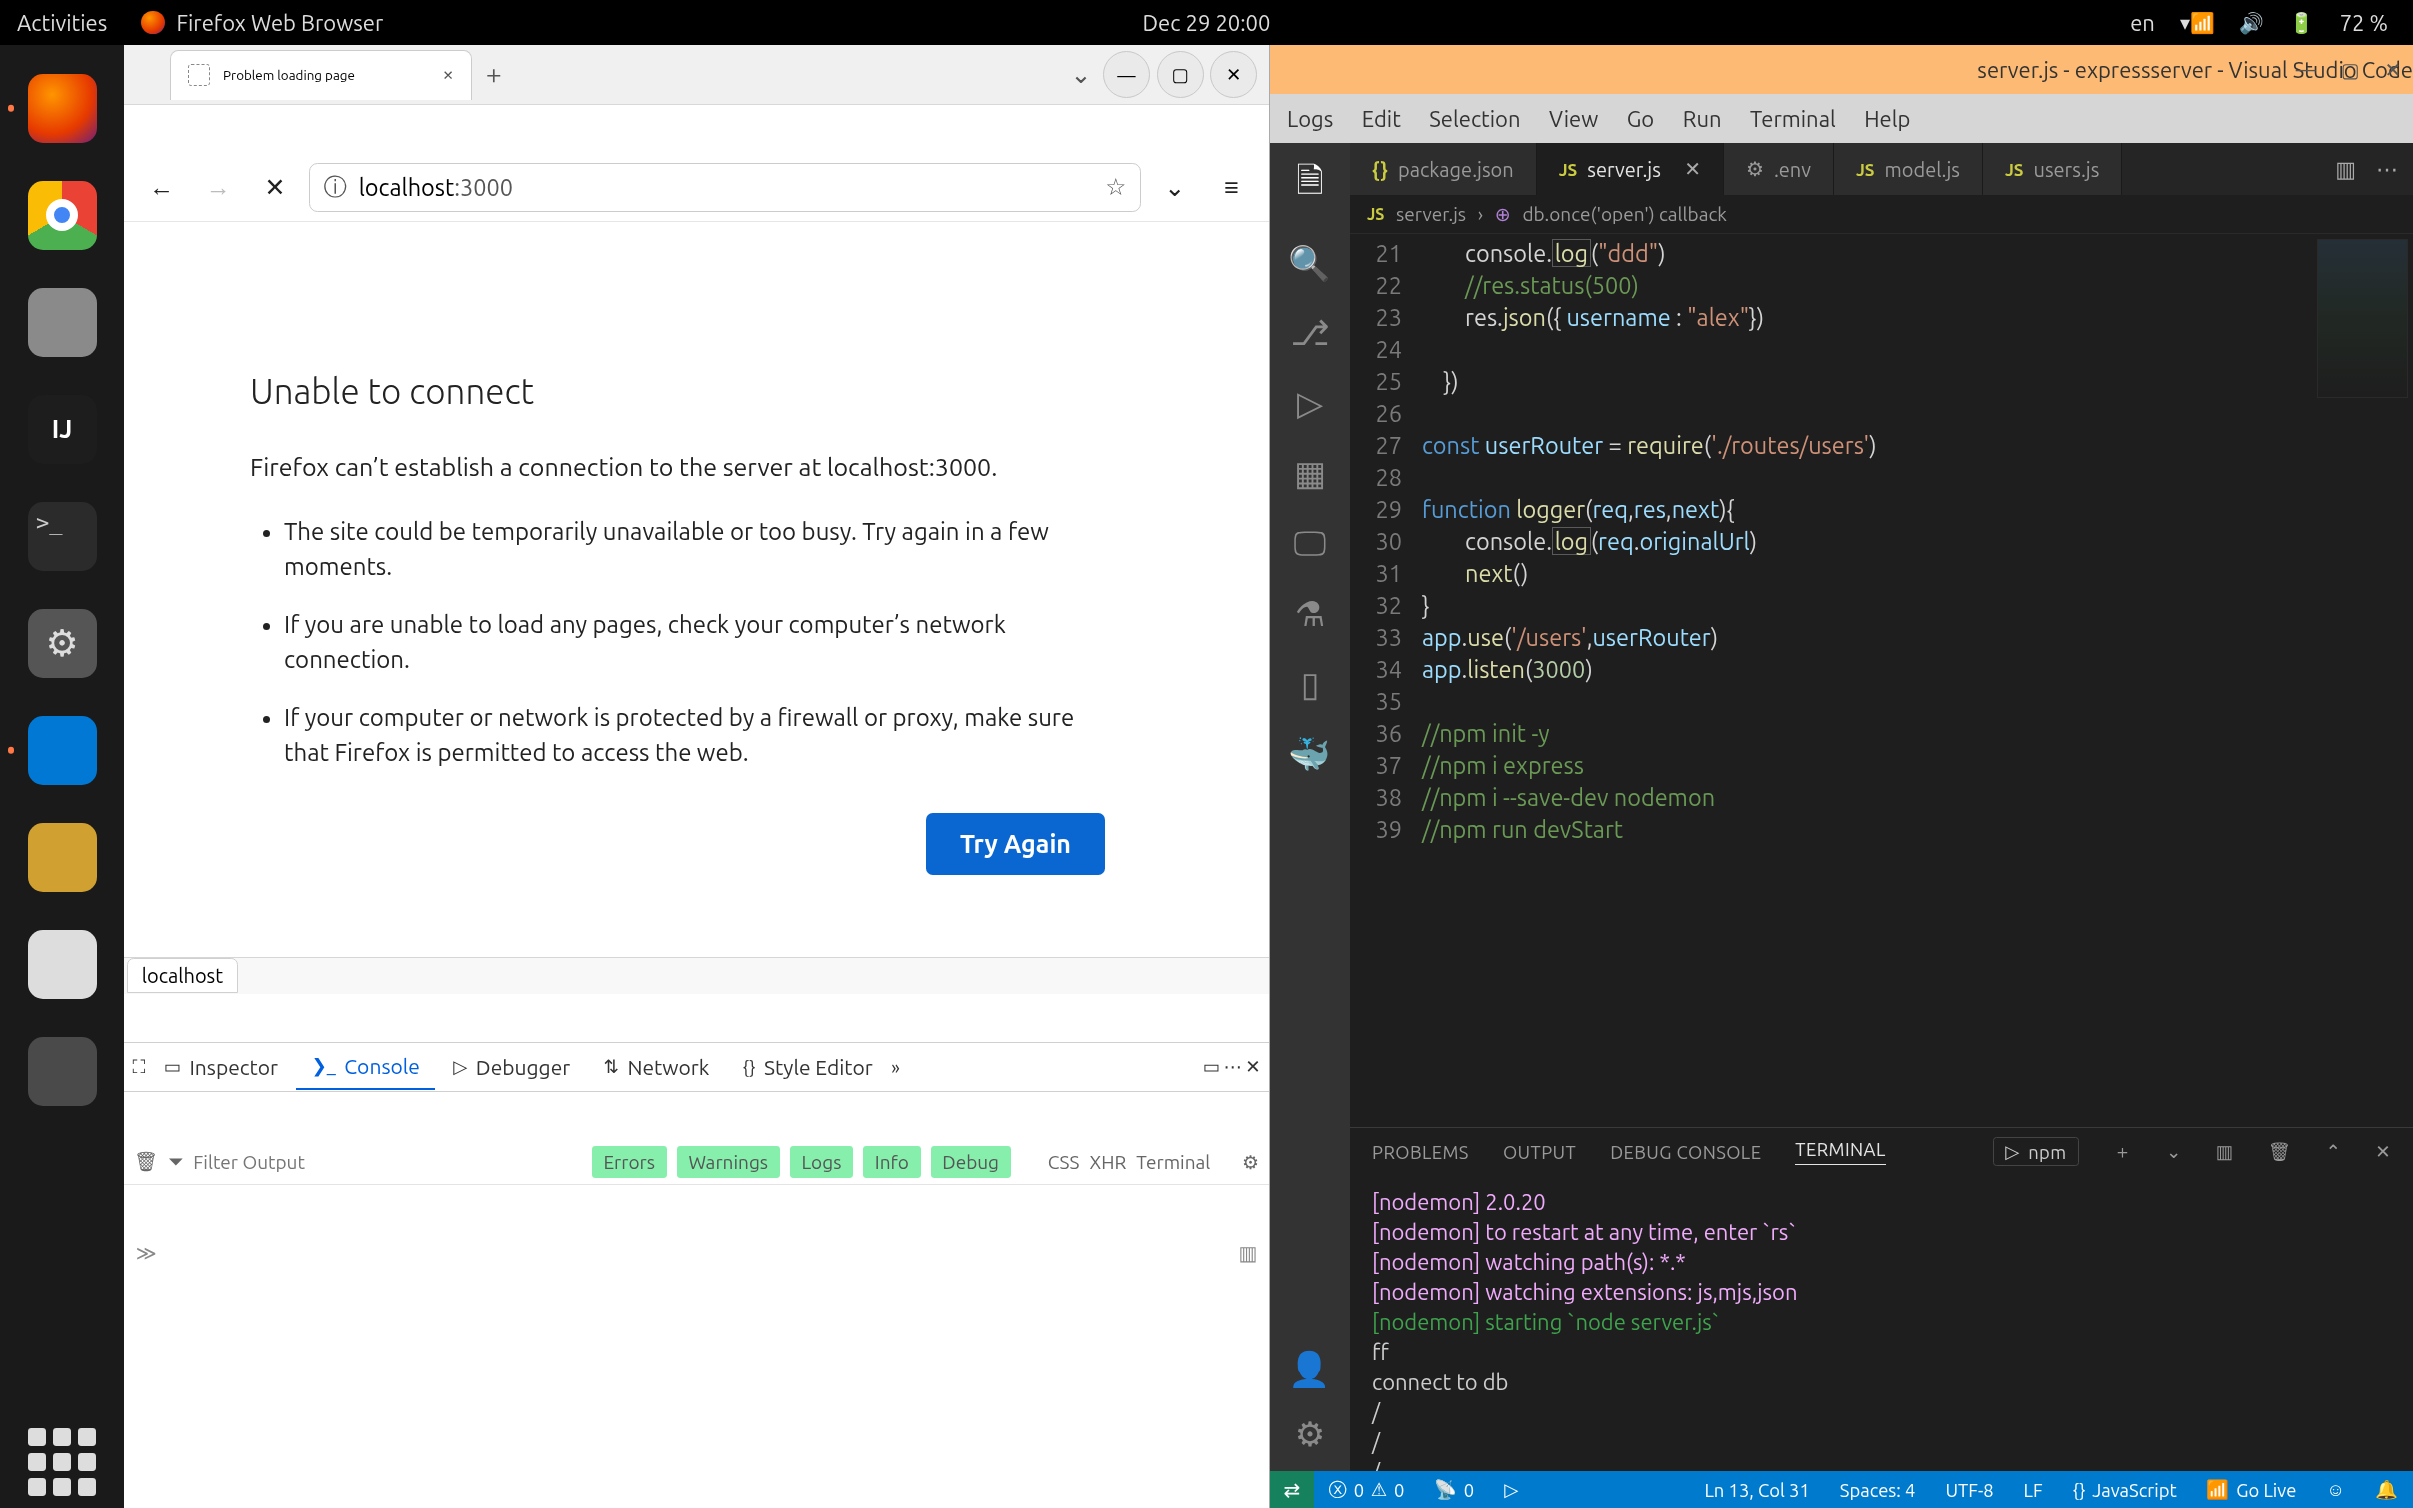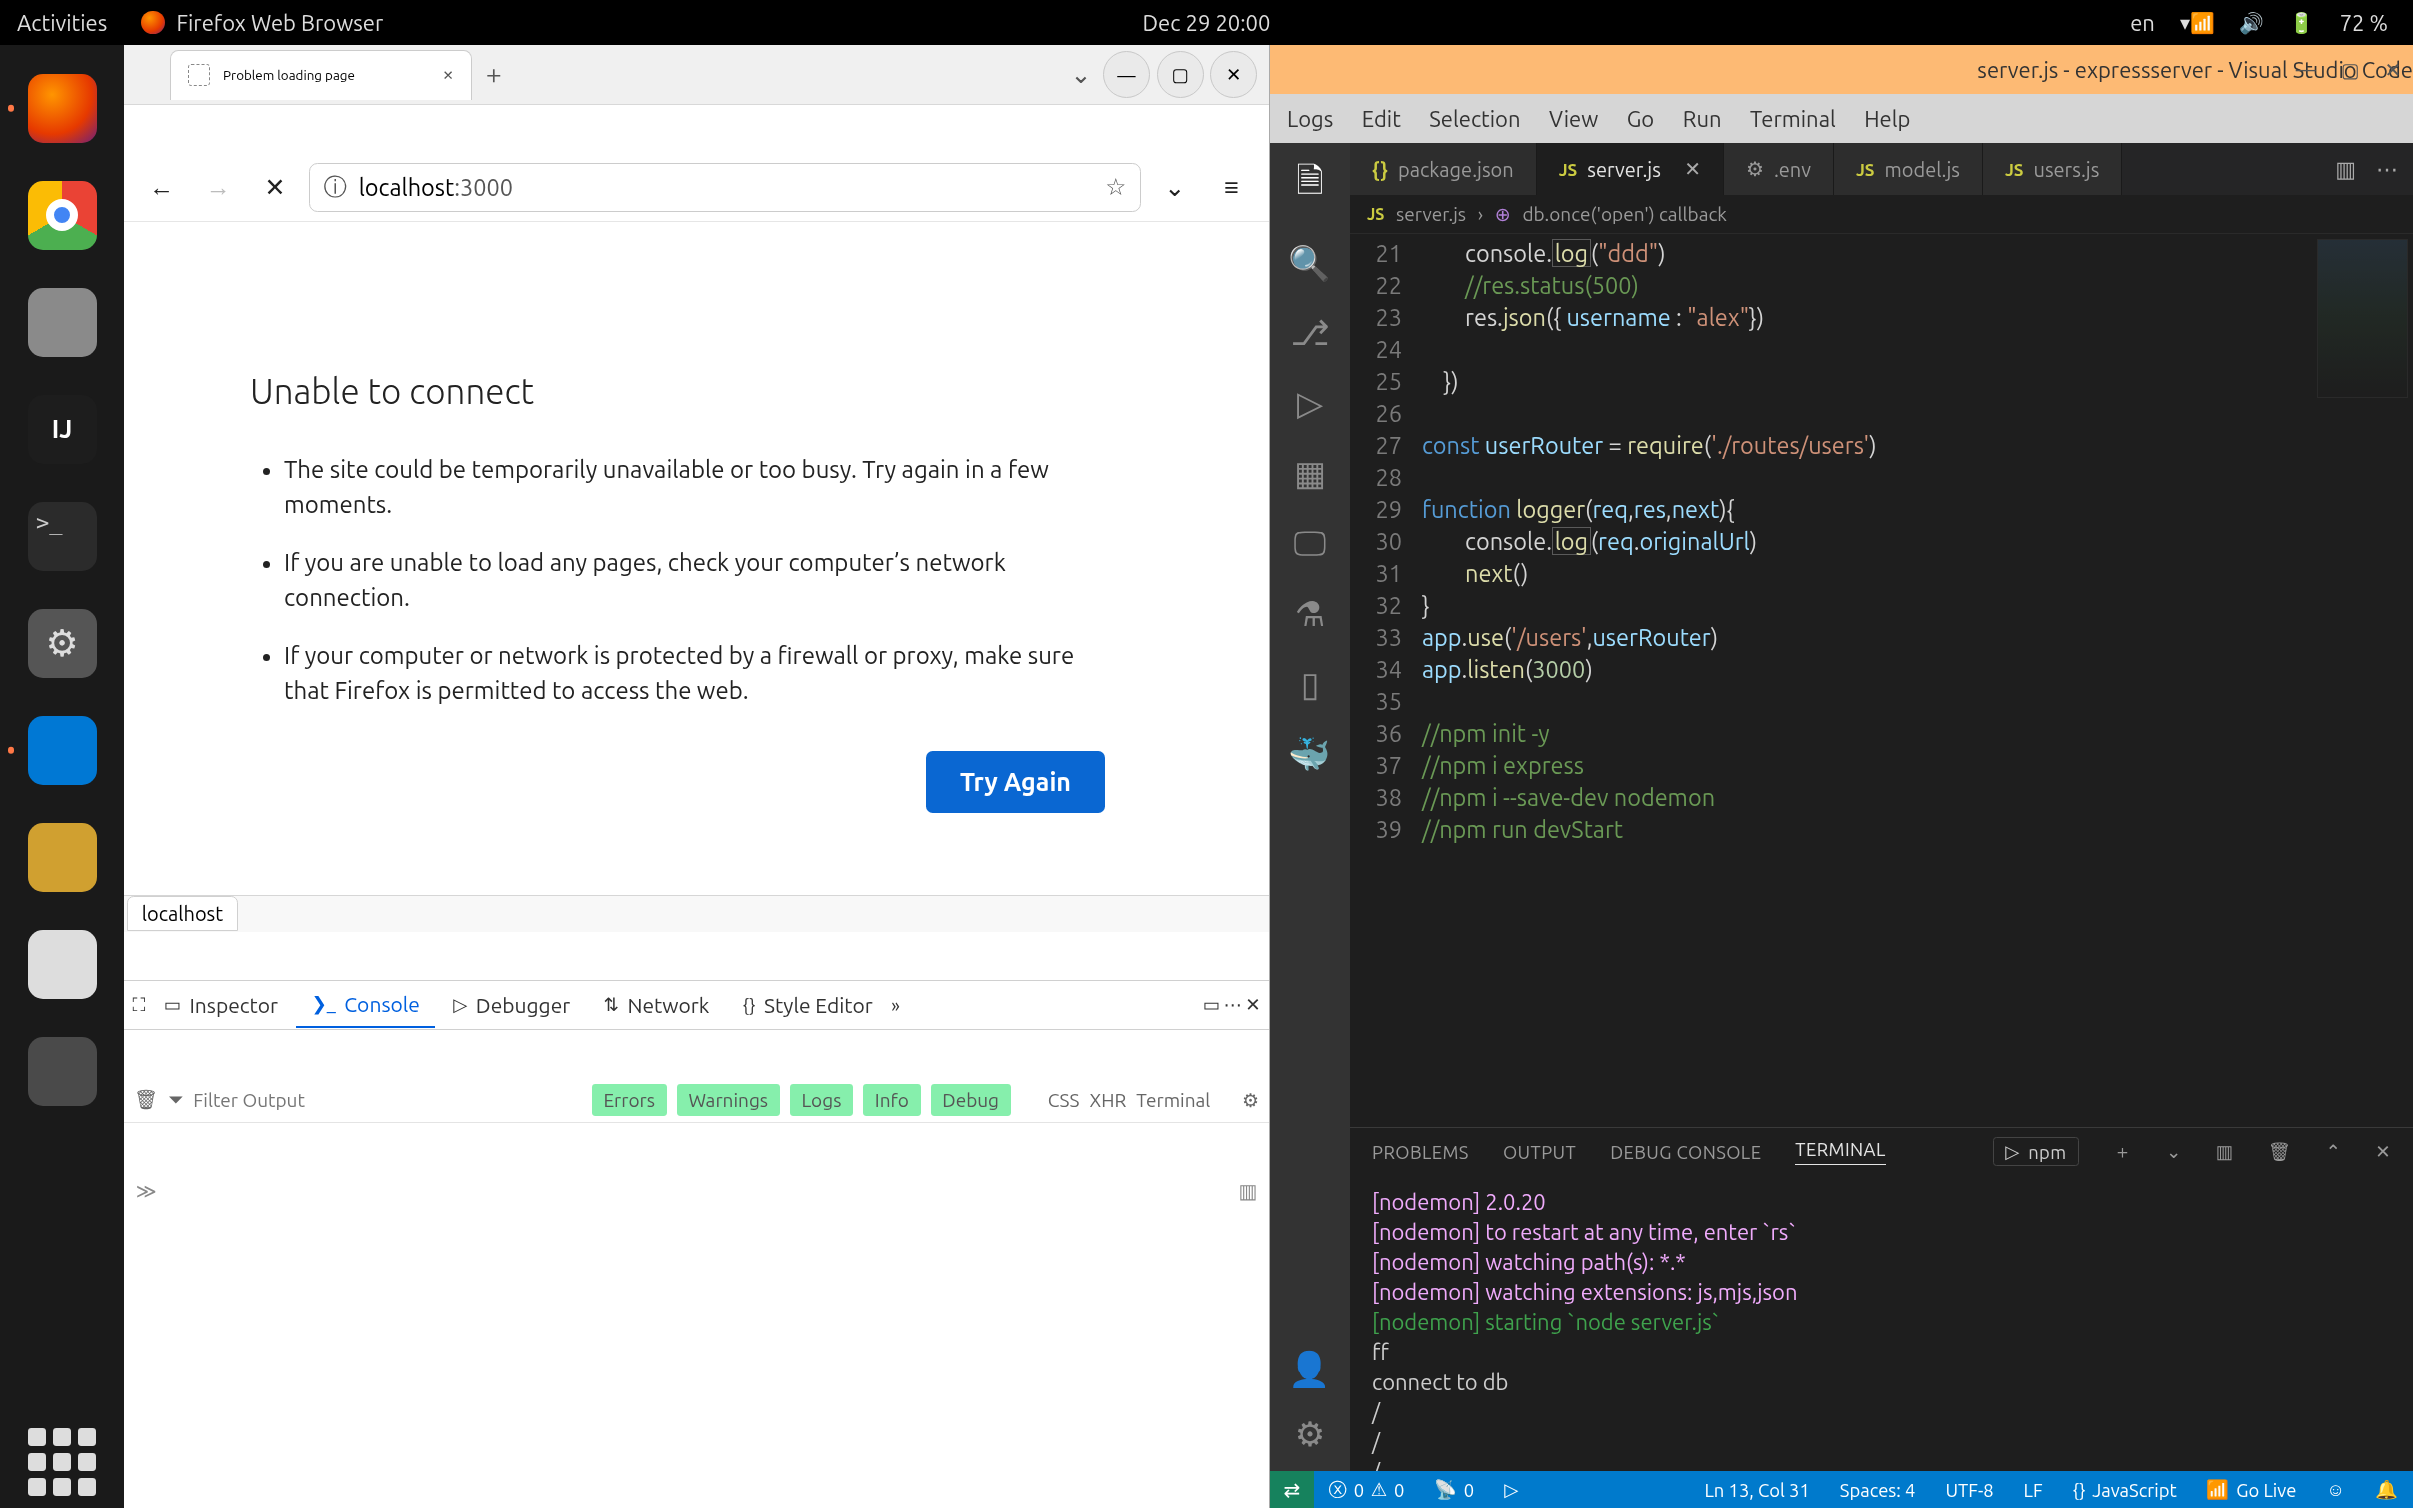--- a/index.html
+++ b/index.html
@@ -205,20 +205,21 @@
       <span>ⓘ</span>
       <span><span class="host">localhost</span><span>:3000</span></span>
       <span style="margin-left:auto">☆</span>
     </div>
     <div class="ff-nav-btn">⌄</div>
     <div class="ff-nav-btn">≡</div>
   </div>
 
   <div class="ff-content">
     <h1>Unable to connect</h1>
+    <p class="sub">Firefox can’t establish a connection to the server at localhost:3000.</p>
     <ul>
       <li>The site could be temporarily unavailable or too busy. Try again in a few moments.</li>
       <li>If you are unable to load any pages, check your computer’s network connection.</li>
       <li>If your computer or network is protected by a firewall or proxy, make sure that Firefox is permitted to access the web.</li>
     </ul>
     <div class="ff-try">
         <button>Try Again</button>
       </div>
   </div>
 

